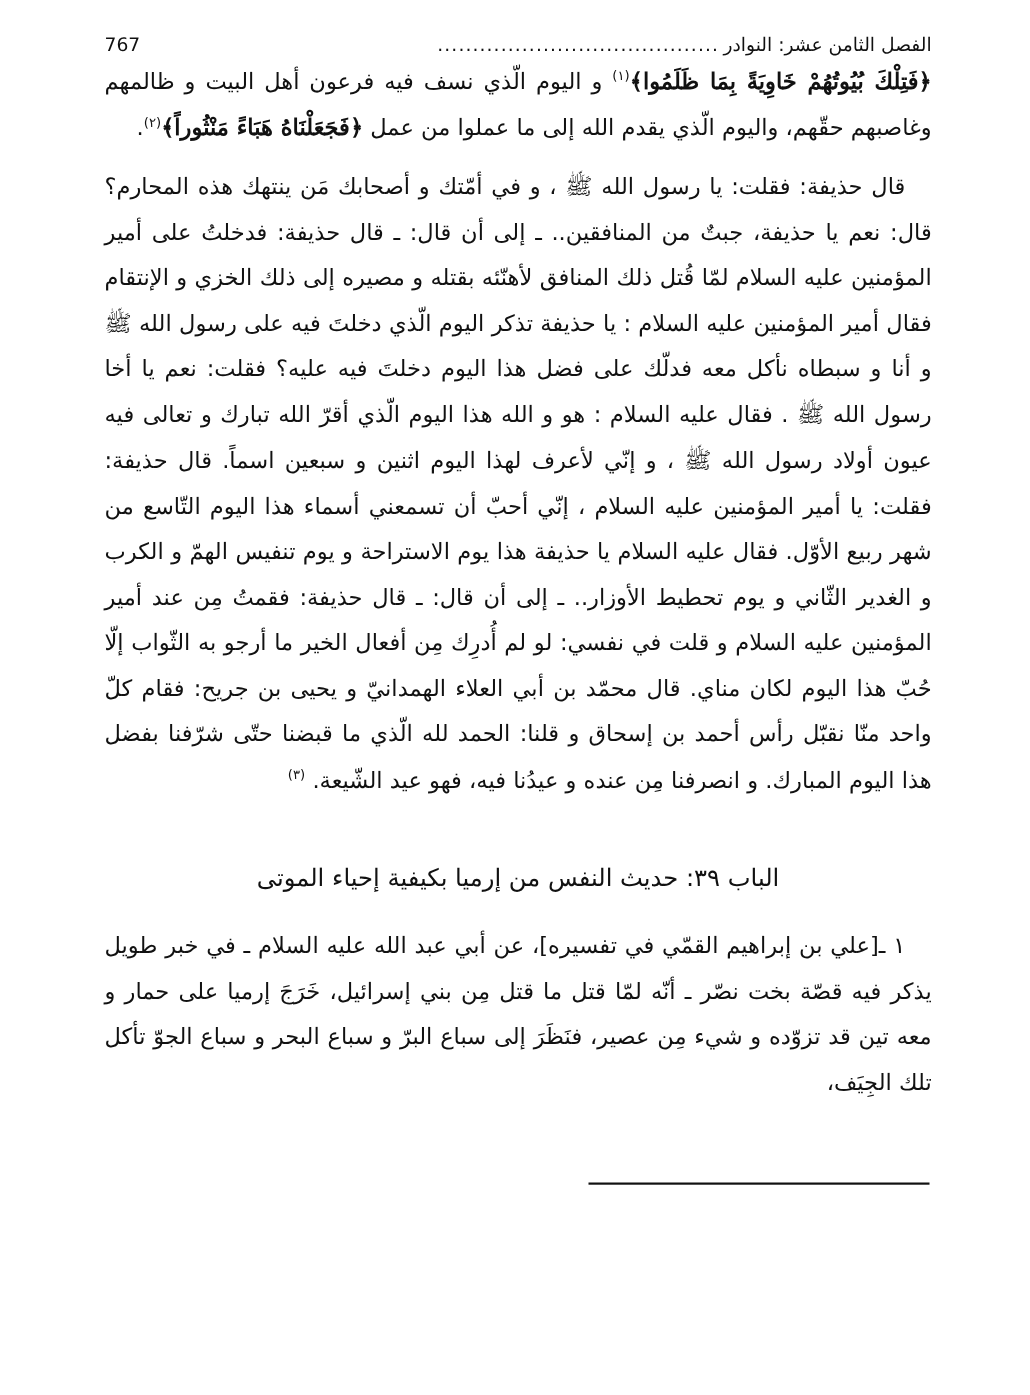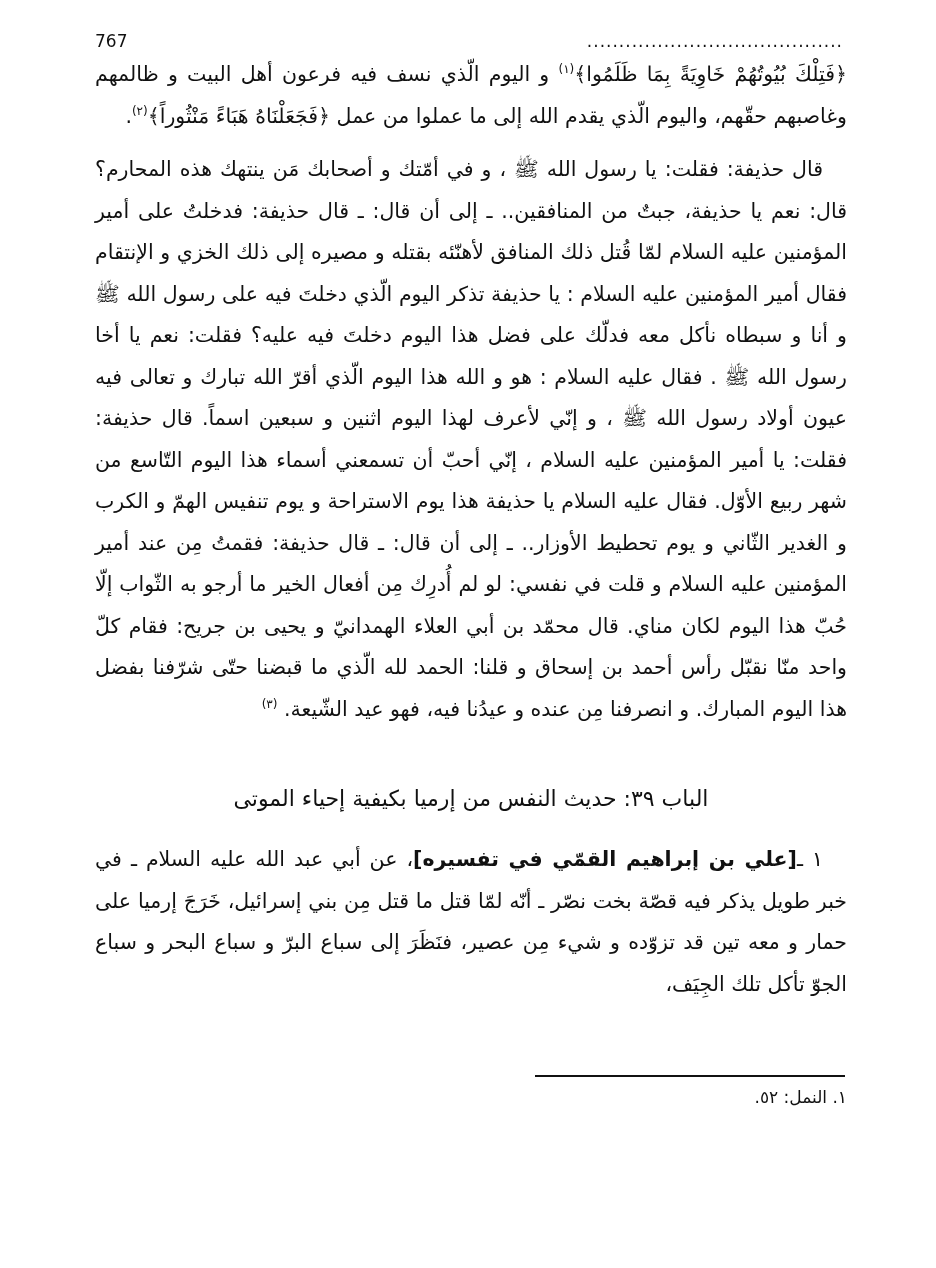--- a/index.html
+++ b/index.html
@@ -11,36 +11,37 @@
   .running-head {
     display: flex; justify-content: space-between; align-items: baseline;
     font-size: 17px; height: 26px; line-height: 26px;
   }
   .running-head .dots { flex: 1; overflow: hidden; white-space: nowrap; margin: 0 4px; letter-spacing: 1px; }
   .para {
     font-size: 20.5px; line-height: 41.5px; text-align: justify; text-align-last: right;
     margin: 0;
   }
   .para.indent { text-indent: 24px; }
-  .quran { font-weight: normal; font-family: "DejaVu Serif", serif; }
+  .quran { font-weight: bold; font-family: "DejaVu Serif", serif; }
   sup { font-size: 12px; vertical-align: super; line-height: 0; }
-  .bold { font-weight: bold; margin-top: 43px; }
+  .bold { font-weight: normal; margin-top: 43px; }
   .gap1 { height: 12px; }
   .heading {
     font-size: 22px; font-weight: normal; text-align: center; margin: 56px 0 28px 0;
   }
   .rule { position: absolute; top: 1075px; left: 535px; width: 310px; height: 2px; background: #111; }
   .footnotes { position: absolute; top: 1082px; right: 89px; direction: rtl; font-size: 17px; line-height: 30px; }
   .footnotes div { white-space: nowrap; }
 </style>
 </head>
 <body>
 
 <div class="page">
   <div class="running-head">
+    <span>الفصل الثامن عشر: النوادر</span>
     <span class="dots">........................................</span>
     <span>767</span>
   </div>
 
   <p class="para">
     <span class="quran">﴿فَتِلْكَ بُيُوتُهُمْ خَاوِيَةً بِمَا ظَلَمُوا﴾</span><sup>(١)</sup><span> و اليوم الّذي نسف فيه فرعون أهل البيت و ظالمهم وغاصبهم حقّهم، واليوم الّذي يقدم الله إلى ما عملوا من عمل </span><span class="quran">﴿فَجَعَلْنَاهُ هَبَاءً مَنْثُوراً﴾</span><sup>(٢)</sup><span>.</span>
   </p>
 
   <div class="gap1"></div>
 
@@ -50,14 +51,13 @@
 
   <div class="heading">الباب ٣٩: حديث النفس من إرميا بكيفية إحياء الموتى</div>
 
   <p class="para indent">
     <span>١ ـ</span><span class="bold">[علي بن إبراهيم القمّي في تفسيره]</span><span>، عن أبي عبد الله عليه السلام ـ في خبر طويل يذكر فيه قصّة بخت نصّر ـ أنّه لمّا قتل ما قتل مِن بني إسرائيل، خَرَجَ إرميا على حمار و معه تين قد تزوّده و شيء مِن عصير، فنَظَرَ إلى سباع البرّ و سباع البحر و سباع الجوّ تأكل تلك الجِيَف،</span>
   </p>
 </div>
 
 <div class="rule"></div>
 <div class="footnotes">
-  <div>١. النمل: ٥٢.</div>
 </div>
 
 </body></html>

